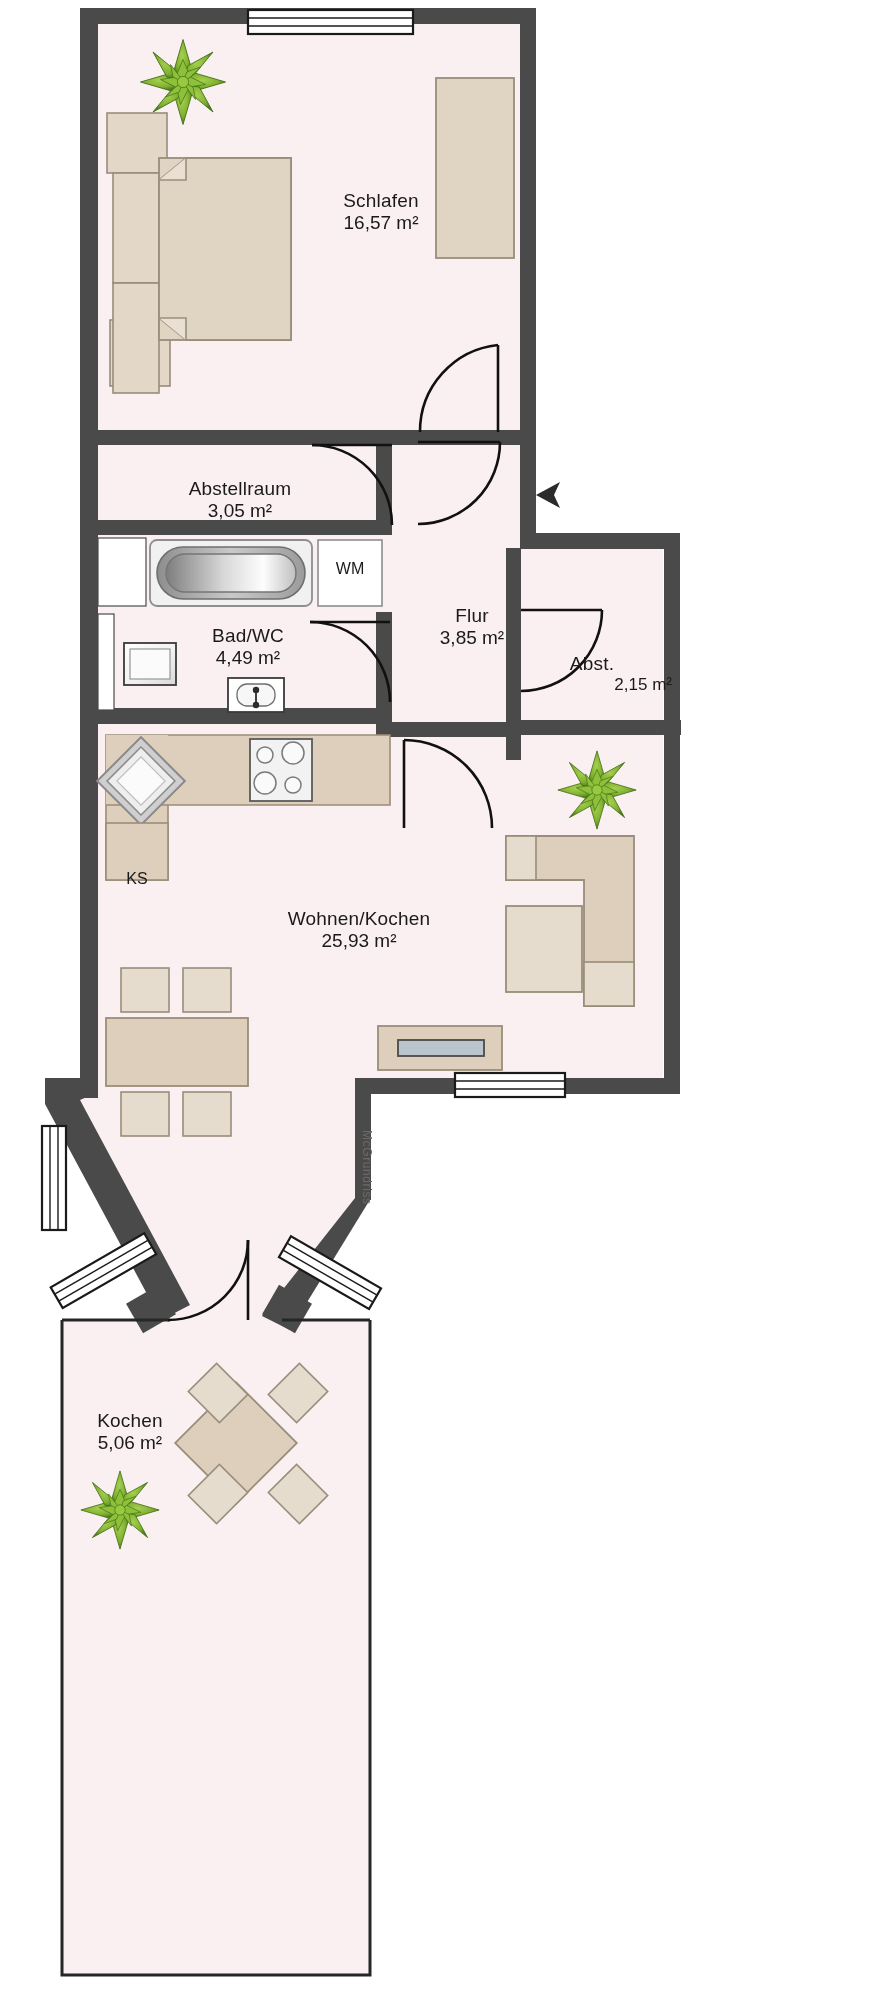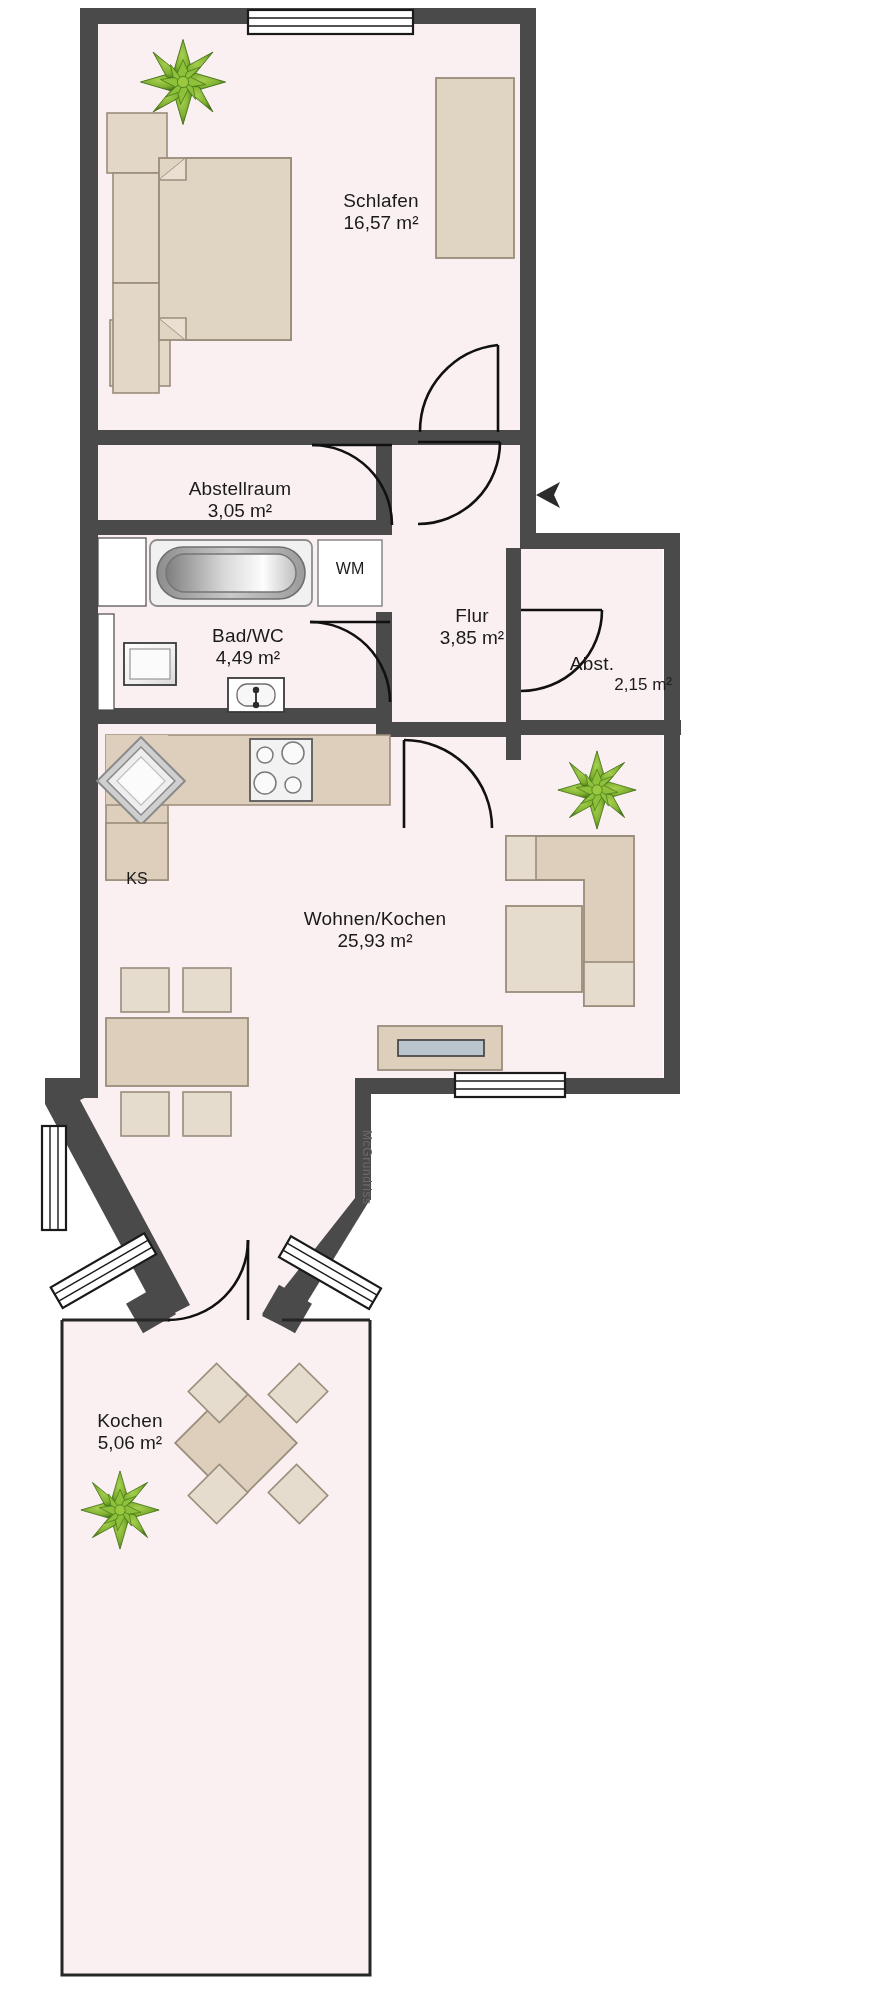--- a/index.html
+++ b/index.html
@@ -355,21 +355,21 @@
 <div class="lbl" style="left:391px; top:605px; width:162px;">
   <span class="nm">Flur</span>
   <span class="ar">3,85 m²</span>
 </div>
 
 <div class="lbl small" style="left:512px; top:653px; width:160px;">
   <span class="nm">Abst.</span>
   <span class="ar">2,15 m²</span>
 </div>
 
-<div class="lbl" style="left:280px; top:908px; width:190px;">
+<div class="lbl" style="left:264px; top:908px; width:190px;">
   <span class="nm">Wohnen/Kochen</span>
   <span class="ar">25,93 m²</span>
 </div>
 
 <div class="lbl" style="left:50px; top:1410px; width:160px;">
   <span class="nm">Kochen</span>
   <span class="ar">5,06 m²</span>
 </div>
 
 <div class="tag" style="left:330px; top:560px; width:40px;">WM</div>

